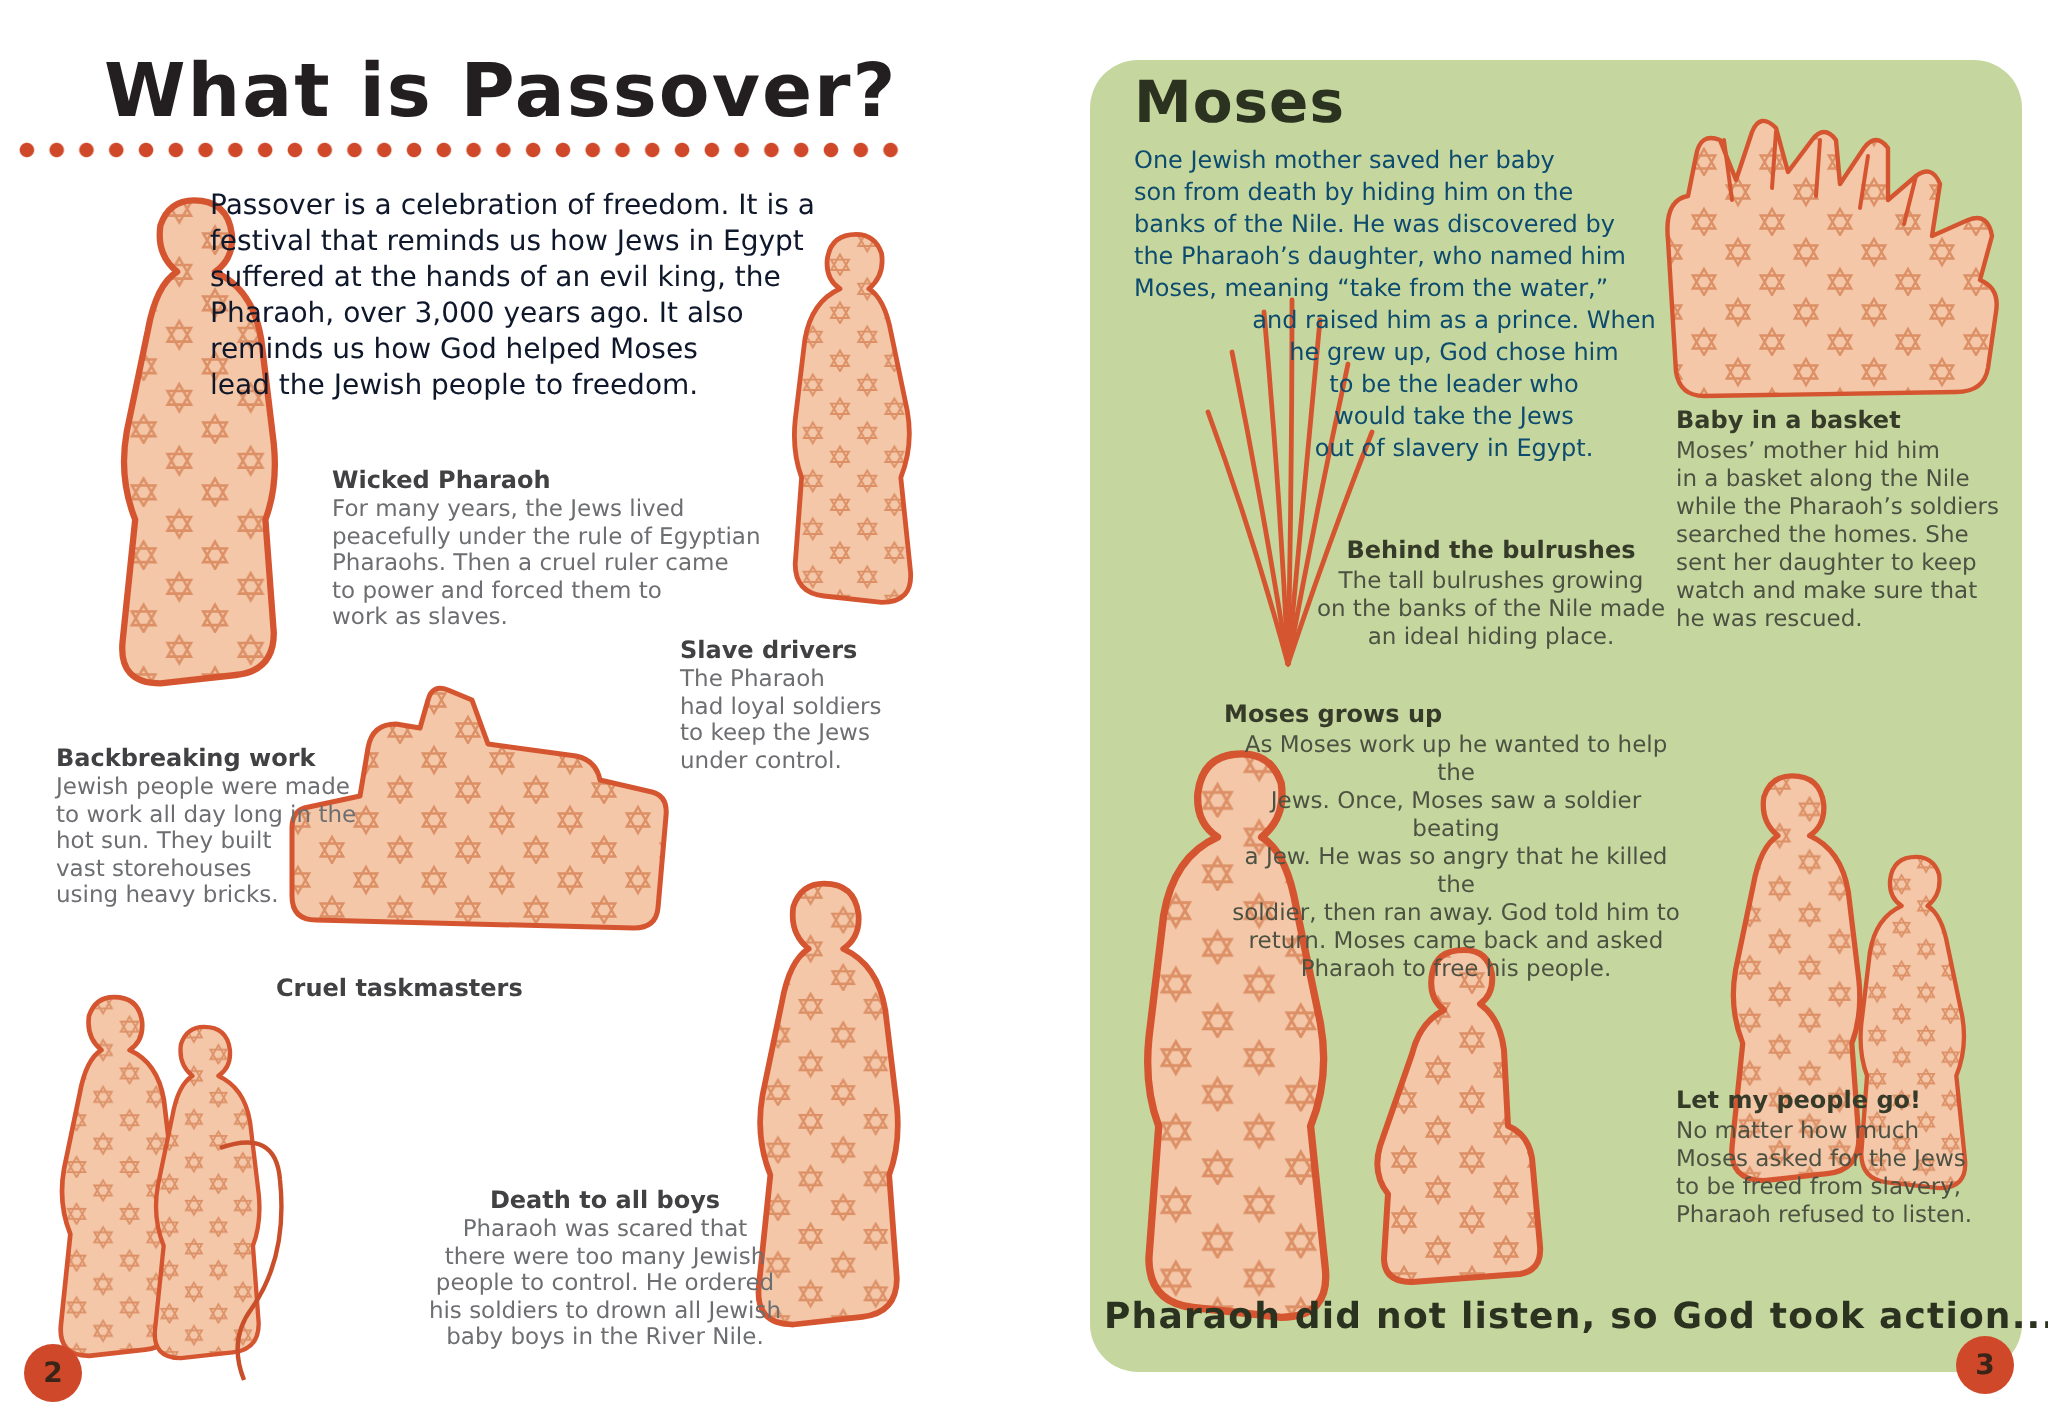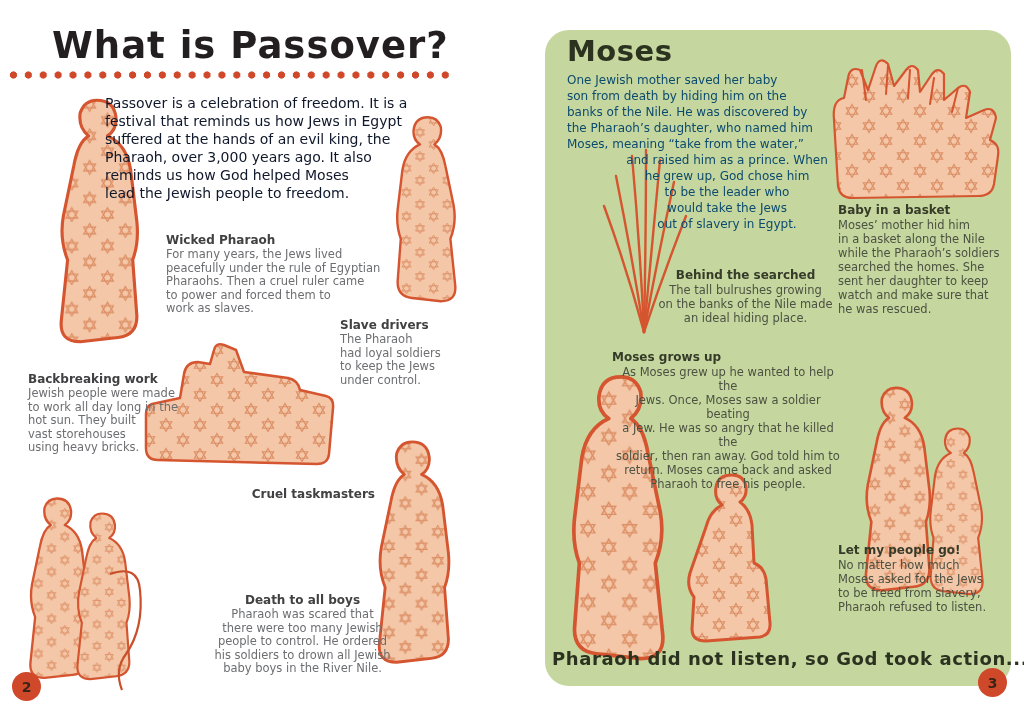--- a/index.html
+++ b/index.html
@@ -124,21 +124,21 @@
 
   <div class="txt block" style="left:340px;top:318px;width:125px;">
     <div class="h">Slave drivers</div>
     <div class="b">The Pharaoh
 had loyal soldiers
 to keep the Jews
 under control.</div>
   </div>
 
   <div class="txt block center" style="left:130px;top:487px;width:245px;">
-    <div class="h" style="text-align:right;padding-left:8px;">Cruel taskmasters</div>
+    <div class="h" style="text-align:left;padding-left:8px;">Cruel taskmasters</div>
   </div>
 
   <div class="txt block center" style="left:205px;top:593px;width:195px;">
     <div class="h">Death to all boys</div>
     <div class="b">Pharaoh was scared that
 there were too many Jewish
 people to control. He ordered
 his soldiers to drown all Jewish
 baby boys in the River Nile.</div>
   </div>
@@ -193,40 +193,40 @@
   <use href="#fig-kneel" fill="url(#stars)" stroke="#d4552f" stroke-width="3" stroke-linejoin="round"></use>
 </svg>
 <svg class="fig" style="left:852px;top:330px;" width="88" height="320" viewBox="0 0 100 240">
   <use href="#fig-robe" fill="url(#stars)" stroke="#d4552f" stroke-width="3" stroke-linejoin="round"></use>
 </svg>
 <svg class="fig" style="left:922px;top:376px;" width="72" height="272" viewBox="0 0 100 240">
   <use href="#fig-robe" fill="url(#stars)" stroke="#d4552f" stroke-width="3" stroke-linejoin="round" transform="translate(100,0) scale(-1,1)"></use>
 </svg>
 
 <div class="txt gblock center" style="left:648px;top:268px;width:195px;">
-  <div class="h">Behind the searched</div>
+  <div class="h">Behind the bulrushes</div>
   <div class="b">The tall bulrushes growing
 on the banks of the Nile made
 an ideal hiding place.</div>
 </div>
 
 <div class="txt gblock" style="left:838px;top:203px;width:170px;">
   <div class="h">Baby in a basket</div>
   <div class="b">Moses’ mother hid him
 in a basket along the Nile
 while the Pharaoh’s soldiers
 searched the homes. She
 sent her daughter to keep
 watch and make sure that
 he was rescued.</div>
 </div>
 
 <div class="txt gblock" style="left:612px;top:350px;width:232px;">
   <div class="h">Moses grows up</div>
-  <div class="b center">As Moses grew up he wanted to help the
+  <div class="b center">As Moses work up he wanted to help the
 Jews. Once, Moses saw a soldier beating
 a Jew. He was so angry that he killed the
 soldier, then ran away. God told him to
 return. Moses came back and asked
 Pharaoh to free his people.</div>
 </div>
 
 <div class="txt gblock" style="left:838px;top:543px;width:168px;">
   <div class="h">Let my people go!</div>
   <div class="b">No matter how much

